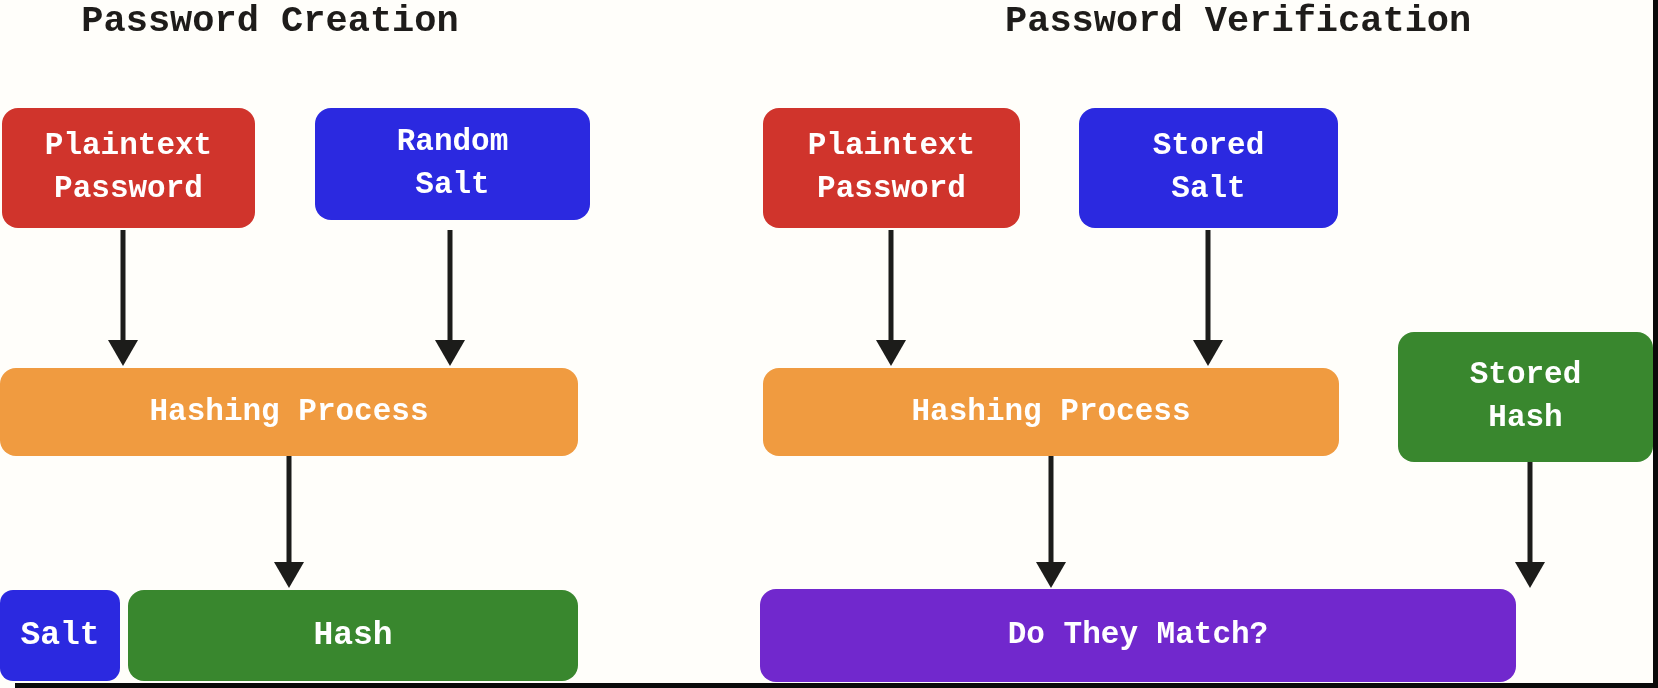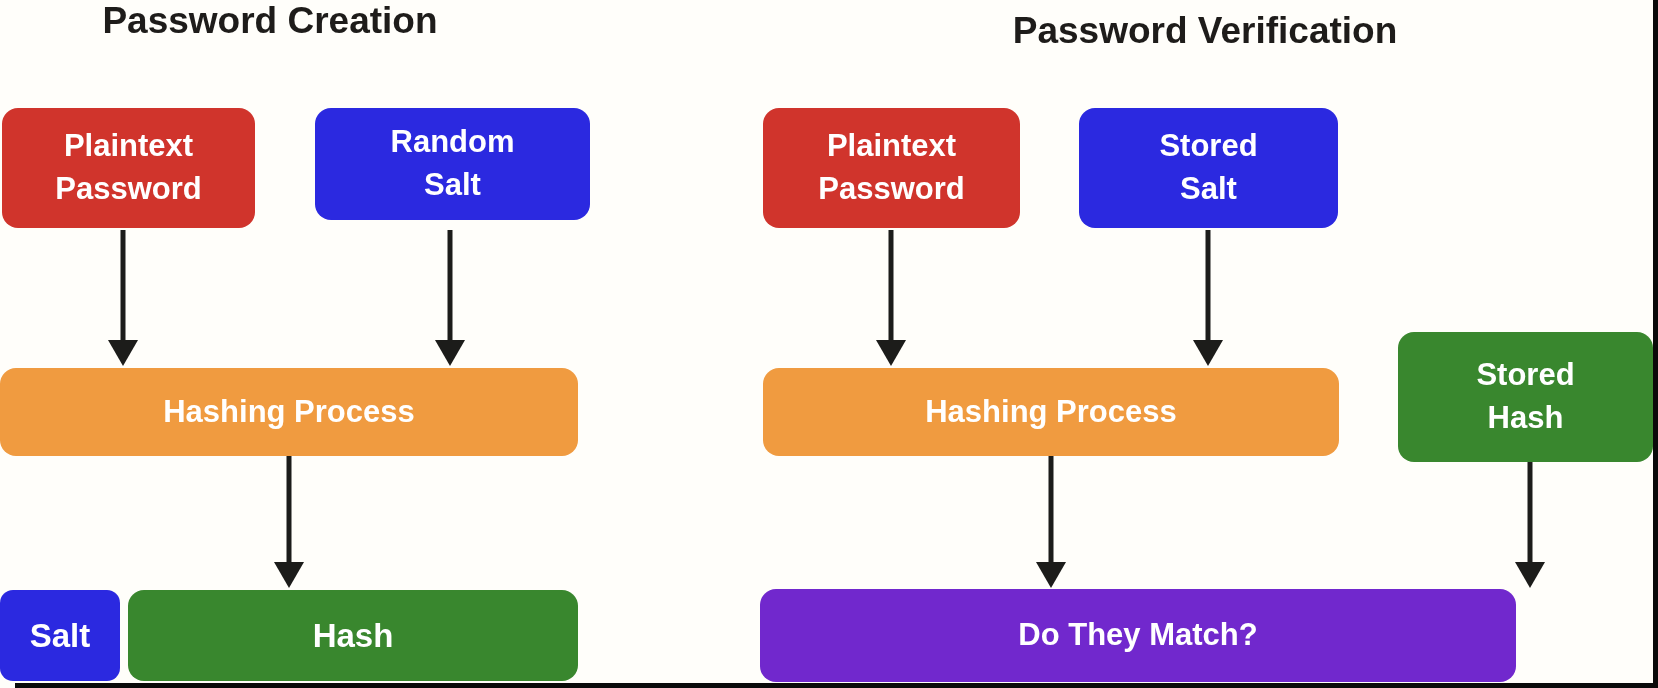--- a/index.html
+++ b/index.html
@@ -1,19 +1,19 @@
 <!DOCTYPE html>
 <html><head>
 <meta charset="utf-8">
 <style>
   html,body{margin:0;padding:0;background:#fffefa;}
   #stage{
     position:relative;width:1658px;height:688px;overflow:hidden;
     background:#fffefa;
-    font-family:Liberation Sans, sans-serif;
+    font-family:Liberation Mono, monospace;
   }
   .title{
     position:absolute;text-align:center;
     font-size:37px;font-weight:bold;color:#1e1c1a;
     letter-spacing:0px;white-space:nowrap;
   }
   .node{
     position:absolute;display:flex;flex-direction:column;
     align-items:center;justify-content:center;
     color:#ffffff;font-weight:bold;text-align:center;
@@ -71,21 +71,21 @@
   </div>
 
   <div class="node f33" style="left: 0px; top: 590px; width: 120px; height: 91px; border-radius: 13px; background-color: rgb(43, 41, 224);">
     <div class="ln">Salt</div>
   </div>
 
   <div class="node f33" style="left: 128px; top: 590px; width: 450px; height: 91px; background-color: rgb(57, 135, 46);">
     <div class="ln">Hash</div>
   </div>
 
-  <div class="title" style="left:1005px;top:10px;width:400px;">Password Verification</div>
+  <div class="title" style="left:1005px;top:0px;width:400px;">Password Verification</div>
 
   <div class="node f31" style="left: 763px; top: 108px; width: 257px; height: 120px; background-color: rgb(208, 52, 44);">
     <div class="ln">Plaintext</div>
     <div class="ln">Password</div>
   </div>
 
   <div class="node f31" style="left: 1079px; top: 108px; width: 259px; height: 120px; background-color: rgb(43, 41, 224);">
     <div class="ln">Stored</div>
     <div class="ln">Salt</div>
   </div>

